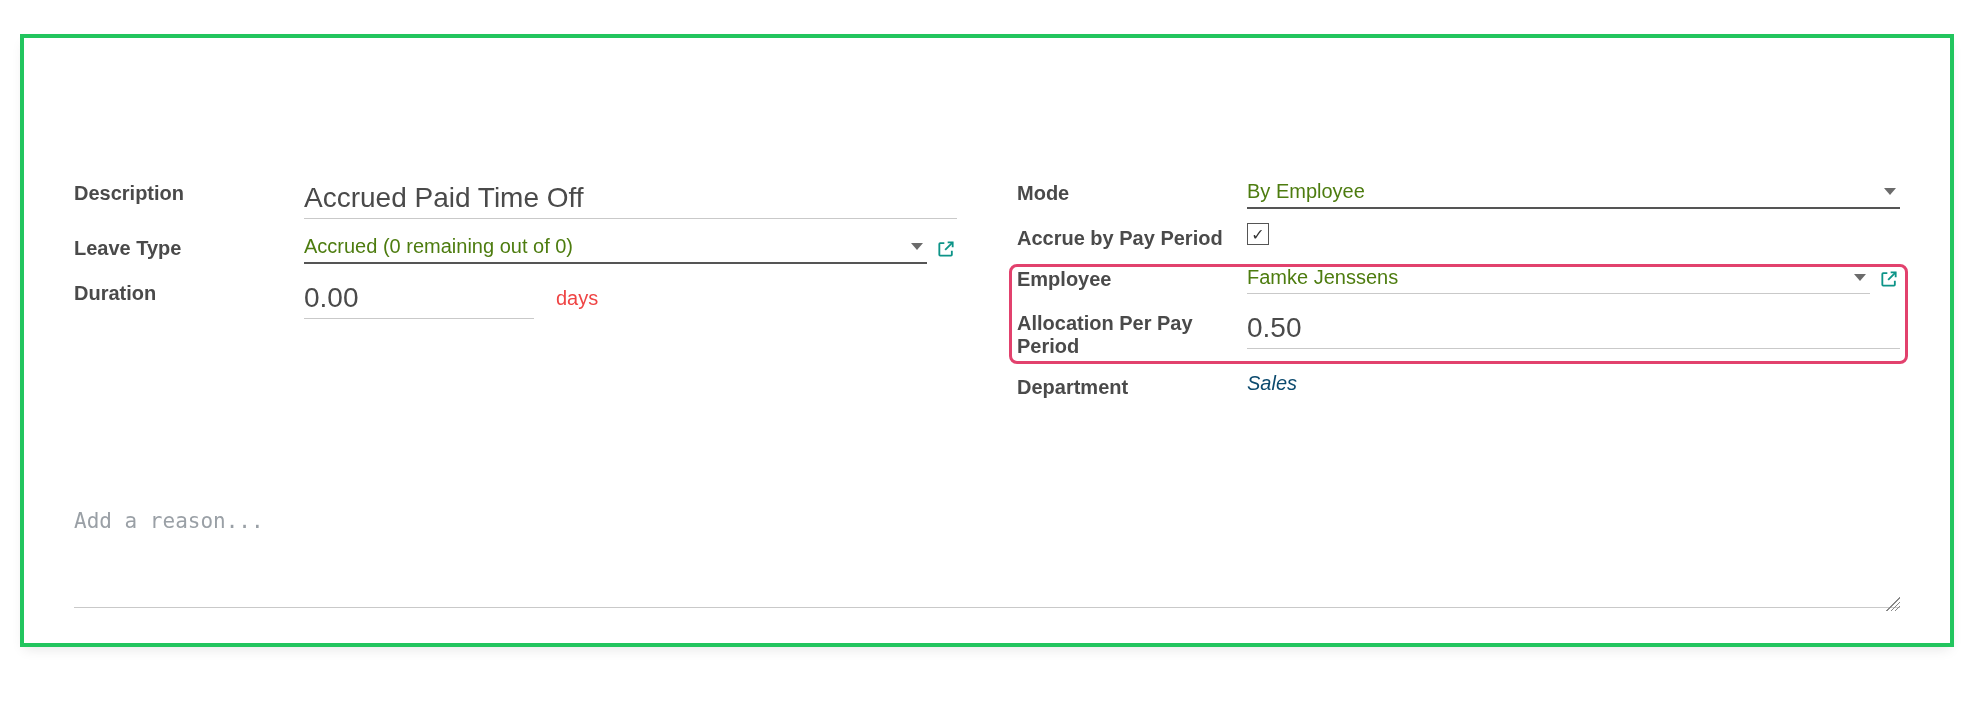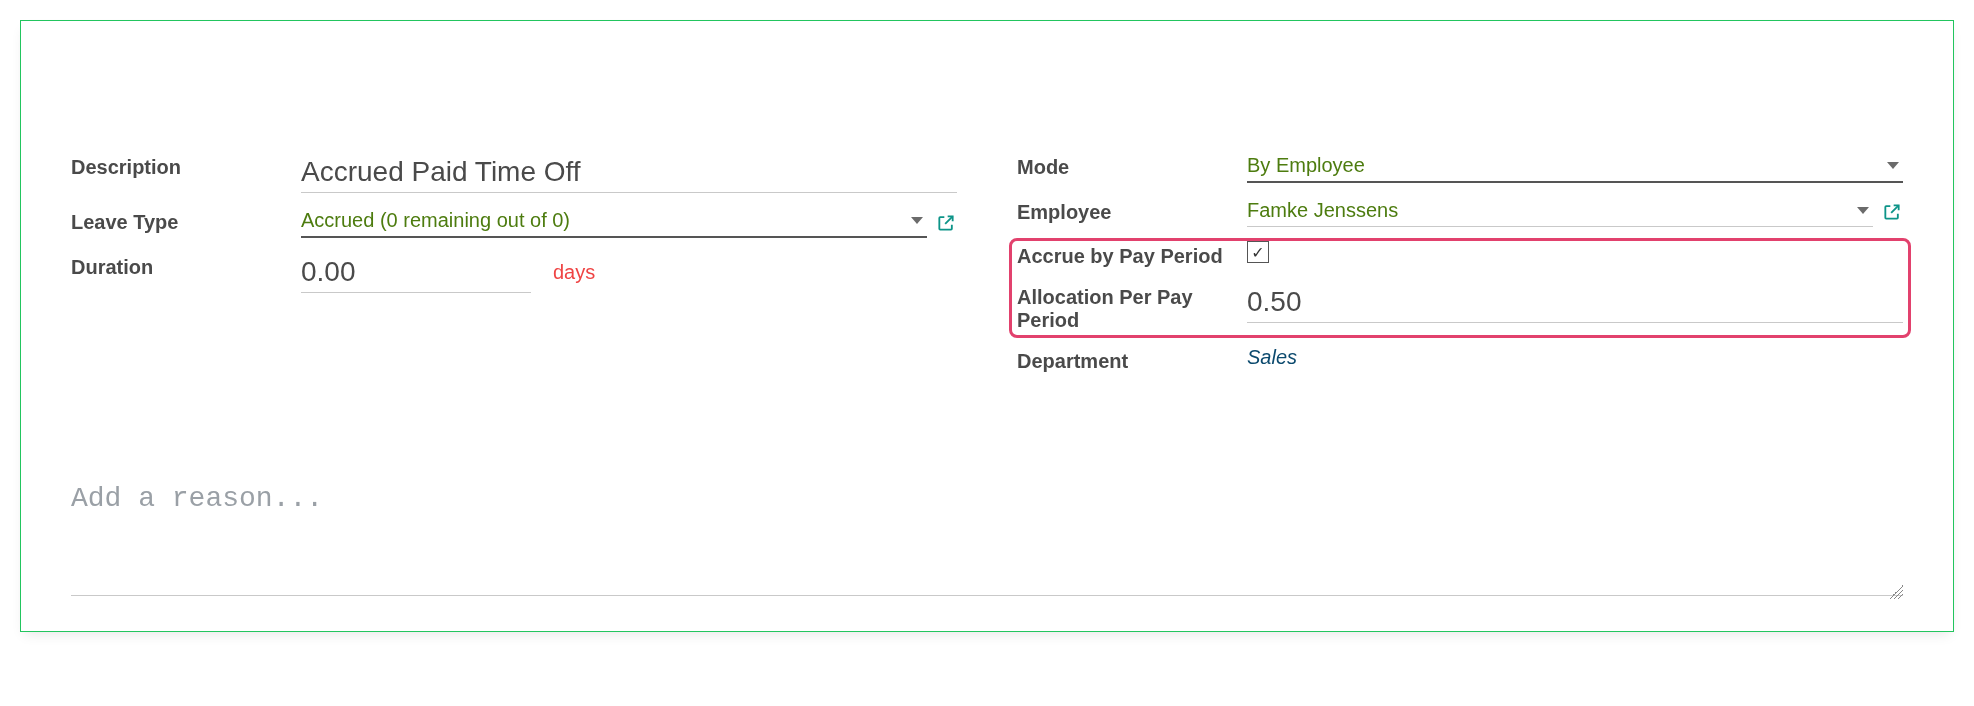--- a/index.html
+++ b/index.html
@@ -5,25 +5,26 @@
   * { box-sizing: border-box; }
   body {
     margin: 0;
     padding: 20px;
     font-family: "Helvetica Neue", Helvetica, Arial, sans-serif;
     font-size: 20px;
     color: #374151;
     background: #fff;
   }
   .panel {
-    border: 1px solid #22c55e;
+    border: 4px solid #22c55e;
     background: #fff;
-    padding: 31px 50px 30px 50px;
+    padding: 40px 50px 30px 50px;
     box-shadow: 0 6px 12px -4px rgba(0,0,0,0.1);
     position: relative;
+    margin-top: 14px;
   }
   .form-grid {
     display: flex;
     gap: 60px;
     margin-top: 100px;
   }
   .col {
     flex: 1;
     position: relative;
   }
@@ -105,27 +106,26 @@
   }
   .link-text { color: #0c4a6e; font-style: italic; }
   .reason-area {
     margin-top: 90px;
     position: relative;
   }
   .reason-input {
     width: 100%;
     border: none;
     border-bottom: 1px solid #c9c9c9;
-    font-size: 28px;
+    font-size: 21px;
     padding: 6px 0 50px 0;
     outline: none;
     color: #9aa0a6;
     background: transparent;
     resize: none;
-    font-family: Liberation Mono, monospace;
   }
   .reason-input::placeholder { color: #9aa0a6; }
   .resize-handle {
     position: absolute;
     right: 0;
     bottom: 2px;
     width: 14px; height: 14px;
     background:
       linear-gradient(135deg, transparent 0, transparent 50%, #888 50%, #888 55%, transparent 55%, transparent 65%, #888 65%, #888 70%, transparent 70%, transparent 80%, #888 80%, #888 85%, transparent 85%);
   }
@@ -179,44 +179,44 @@
         <div class="label">Mode</div>
         <div class="value-area">
           <div class="select-wrap">
             <span class="select-text">By Employee</span>
             <span class="caret"></span>
           </div>
         </div>
       </div>
 
       <div class="row">
+        <div class="label">Accrue by Pay Period</div>
+        <div class="value-area">
+          <span class="checkbox">✓</span>
+        </div>
+      </div>
+
+      <div class="row">
         <div class="label">Employee</div>
         <div class="value-area">
           <div class="select-wrap thin">
             <span class="select-text">Famke Jenssens</span>
             <span class="caret"></span>
           </div>
           <span class="ext-link">
             <svg viewBox="0 0 24 24" fill="none" stroke="currentColor" stroke-width="2.2">
               <path d="M14 4h6v6"></path>
                 <path d="M20 4l-9 9"></path>
                 <path d="M19 14v5a1 1 0 0 1-1 1H5a1 1 0 0 1-1-1V6a1 1 0 0 1 1-1h5"></path>
             </svg>
           </span>
         </div>
       </div>
 
       <div class="row">
-        <div class="label">Accrue by Pay Period</div>
-        <div class="value-area">
-          <span class="checkbox">✓</span>
-        </div>
-      </div>
-
-      <div class="row">
         <div class="label">Allocation Per Pay Period</div>
         <div class="value-area">
           <input class="text-input" type="text" value="0.50" style="">
         </div>
       </div>
 
       <div class="row">
         <div class="label">Department</div>
         <div class="value-area">
           <span class="link-text">Sales</span>

